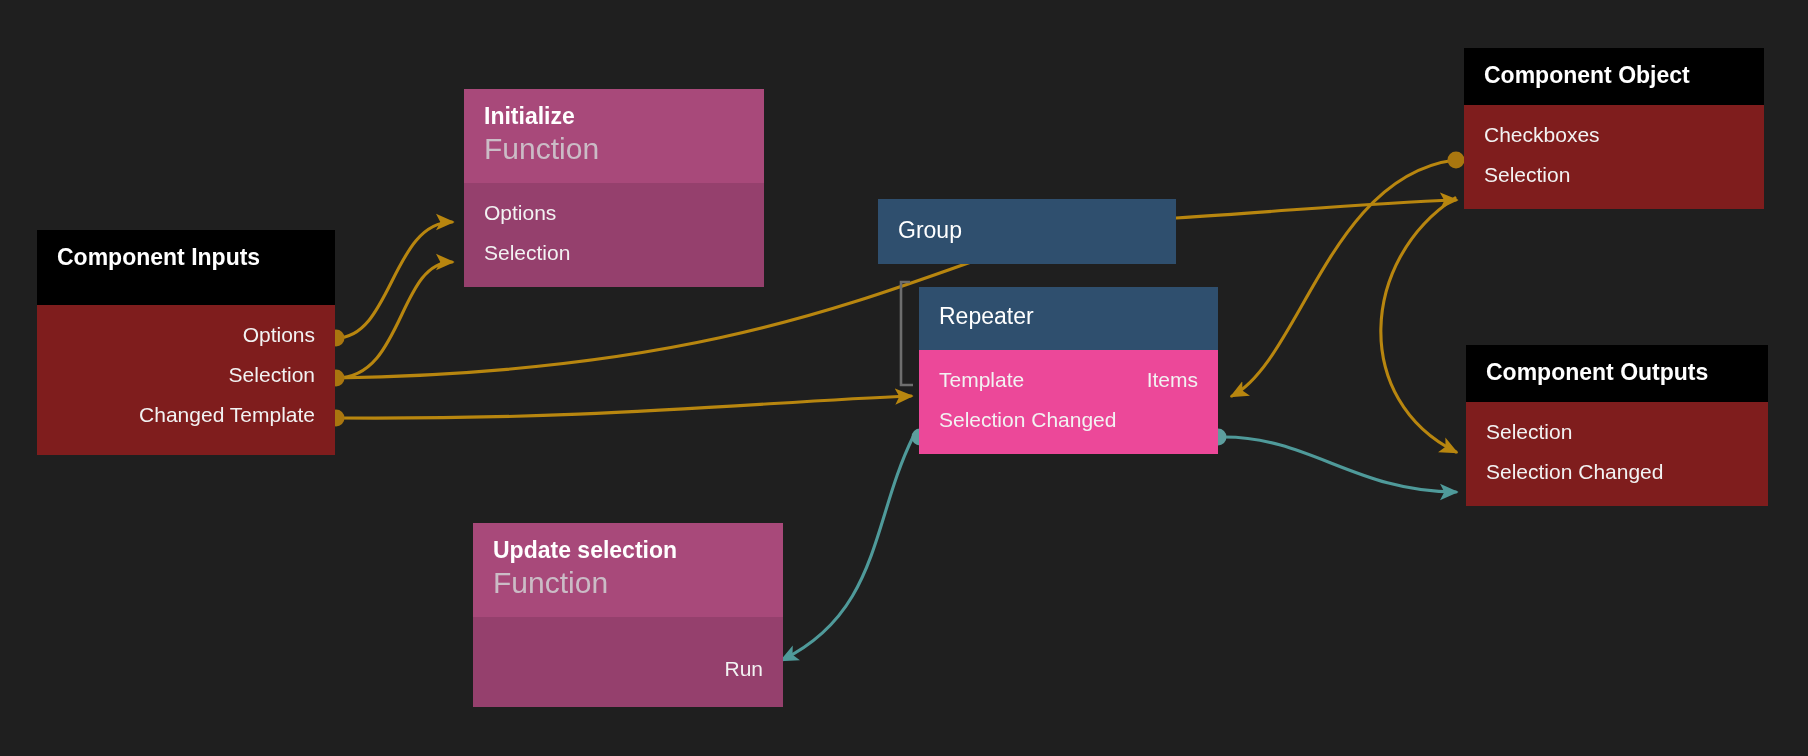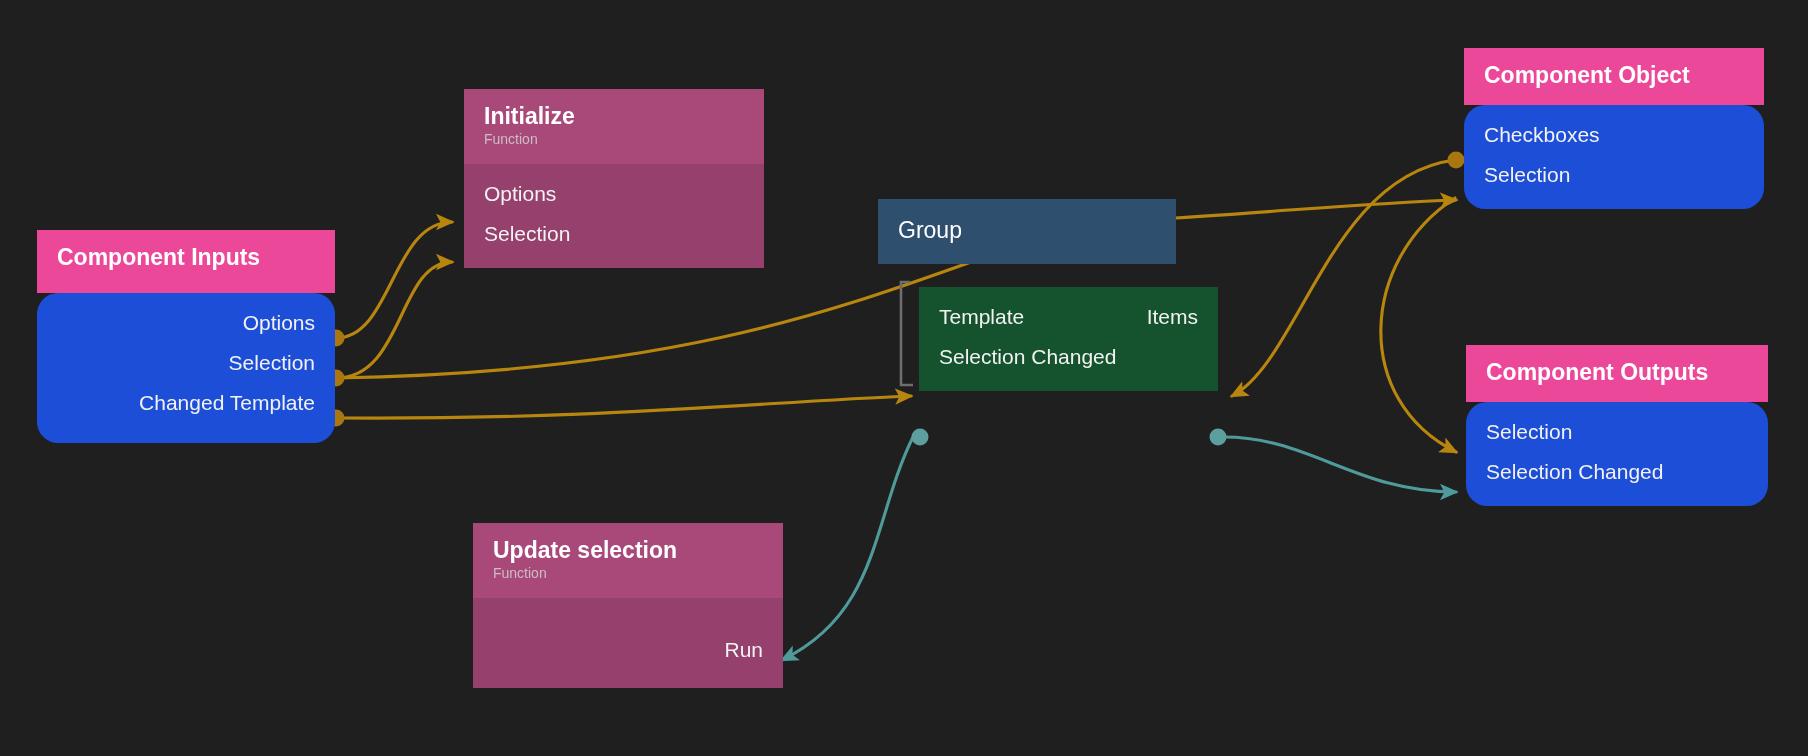--- a/index.html
+++ b/index.html
@@ -32,21 +32,21 @@
     box-sizing: border-box;
   }
   .node-header {
     padding: 14px 20px 16px 20px;
     color: #ffffff;
     font-size: 23px;
     line-height: 1.18;
   }
   .node-subtitle {
     display: block;
-    font-size: 14px;
+    font-size: 30px;
     color: #cbbcc6;
     line-height: 1.2;
     margin-top: 1px;
   }
   .node-body {
     padding: 10px 0 14px 0;
   }
   .port-row {
     position: relative;
     height: 40px;
@@ -55,45 +55,45 @@
     color: #f2f2f2;
     font-size: 21px;
     padding: 0 20px;
     white-space: nowrap;
   }
   .port-row.left  { justify-content: flex-start; }
   .port-row.right { justify-content: flex-end; }
   .port-row.split { justify-content: space-between; }
 
   
-  .node.purple .node-header { background: #ec4899; font-weight: bold; }
-  .node.purple .node-body   { background: #1d4ed8; border-radius: 21px; }
+  .node.purple .node-header { background: #000000; font-weight: bold; }
+  .node.purple .node-body   { background: #7f1d1d; }
 
   
   .node.magenta .node-header { background: #a8497a; font-weight: bold; }
   .node.magenta .node-body   { background: #95406d; }
   .node.magenta .node-header .node-subtitle { font-weight: normal; }
 
   
   .node.blue .node-header { background: #2f4f6e; font-weight: normal; }
-  .node.blue .node-body   { background: #14532d; }
+  .node.blue .node-body   { background: #ec4899; }
   .node.blue.headeronly   { background: #2f4f6e; }
 
   
   #node-component-inputs  { left: 37px;   top: 230px;  width: 298px; }
   #node-initialize        { left: 464px;  top: 89px;   width: 300px; }
   #node-update-selection  { left: 473px;  top: 523px;  width: 310px; }
   #node-group             { left: 878px;  top: 199px;  width: 298px; }
   #node-repeater          { left: 919px;  top: 287px;  width: 299px; }
   #node-component-object  { left: 1464px; top: 48px;   width: 300px; }
   #node-component-outputs { left: 1466px; top: 345px;  width: 302px; }
 
   #node-group .node-header { padding-top: 18px; padding-bottom: 20px; }
   #node-component-inputs .node-body { padding-bottom: 20px; }
-  #node-component-inputs .node-header { padding-bottom: 22px; }
+  #node-component-inputs .node-header { padding-bottom: 34px; }
   #node-repeater .node-header { padding-top: 16px; padding-bottom: 20px; }
   #node-update-selection .node-body { padding-top: 32px; padding-bottom: 18px; }
 </style>
 </head>
 <body>
 
 <div id="canvas">
 
   <svg id="edge-layer" viewBox="0 0 1808 756" width="1808" height="756" xmlns="http://www.w3.org/2000/svg">
     <defs>
@@ -184,20 +184,23 @@
     </div>
   </div>
 
   <div class="node blue headeronly" id="node-group">
     <div class="node-header">
       <span>Group</span>
     </div>
   </div>
 
   <div class="node blue" id="node-repeater">
+    <div class="node-header">
+      <span>Repeater</span>
+    </div>
     <div class="node-body">
       <div class="port-row split">
         <span>Template</span>
         <span>Items</span>
       </div>
       <div class="port-row left">
         <span>Selection Changed</span>
       </div>
     </div>
   </div>

